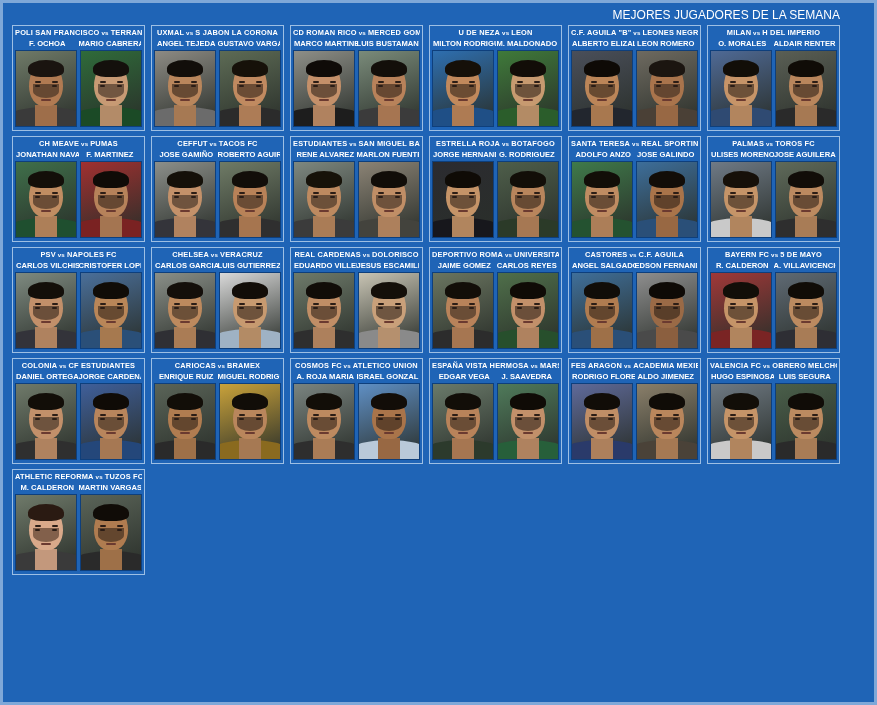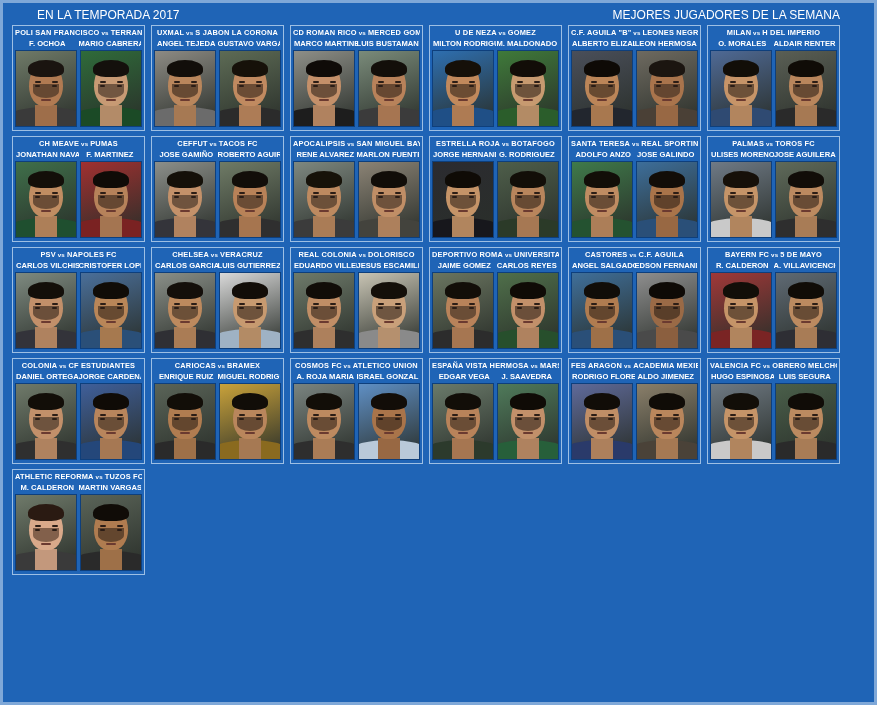--- a/index.html
+++ b/index.html
@@ -185,21 +185,20 @@
   }
 </style>
 </head>
 <body>
 
 <div class="page">
 
 
   <div class="subheads">
     <div class="subcol">
-      <span class="l2">EN LA TEMPORADA 2017</span>
     </div>
     <div class="subcol">
       <span>MEJORES JUGADORES DE LA SEMANA</span>
     </div>
   </div>
 
 
   <div class="grid" id="grid">
       <div class="card">
         <div class="match"><span>POLI SAN FRANCISCO</span><span class="vs"> vs </span><span>TERRANOVA</span></div>
@@ -300,21 +299,21 @@
             <div class="beard" style="width: 26px; height: 14px; top: 44%; background: rgb(36, 26, 19);"></div>
             <div class="brow" style="left: 19px; top: 30px;"></div>
             <div class="brow" style="left: 36px; top: 30px;"></div>
             <div class="eye" style="left: 19px; top: 34px;"></div>
             <div class="eye" style="left: 36px; top: 34px;"></div>
             <div class="mouth" style="top: 48px;"></div>
           </div>
         </div>
       </div>
       <div class="card">
-        <div class="match"><span>U DE NEZA</span><span class="vs"> vs </span><span>GOMEZ</span></div>
+        <div class="match"><span>U DE NEZA</span><span class="vs"> vs </span><span>LEON</span></div>
         <div class="names">
           <span>MILTON RODRIGUEZ</span>
           <span>M. MALDONADO</span>
         </div>
         <div class="photos">
           <div class="photo">
             <div class="bg" style="background: linear-gradient(160deg, rgb(46, 111, 176) 0%, rgb(42, 47, 42) 100%);"></div>
             <div class="shoulders" style="height: 26%; background: rgb(31, 79, 134);"></div>
             <div class="neck" style="width: 22px; height: 28%; background: rgb(193, 137, 92); filter: brightness(0.9);"></div>
             <div class="head" style="width: 34px; height: 44px; top: 14%; background: rgb(193, 137, 92);"></div>
@@ -338,21 +337,21 @@
             <div class="eye" style="left: 19px; top: 34px;"></div>
             <div class="eye" style="left: 36px; top: 34px;"></div>
             <div class="mouth" style="top: 48px;"></div>
           </div>
         </div>
       </div>
       <div class="card">
         <div class="match"><span>C.F. AGUILA "B"</span><span class="vs"> vs </span><span>LEONES NEGROS FC</span></div>
         <div class="names">
           <span>ALBERTO ELIZALDE</span>
-          <span>LEON HERMOSA</span>
+          <span>LEON ROMERO</span>
         </div>
         <div class="photos">
           <div class="photo">
             <div class="bg" style="background: linear-gradient(160deg, rgb(74, 79, 90) 0%, rgb(42, 47, 42) 100%);"></div>
             <div class="shoulders" style="height: 26%; background: rgb(34, 38, 46);"></div>
             <div class="neck" style="width: 22px; height: 28%; background: rgb(187, 133, 88); filter: brightness(0.9);"></div>
             <div class="head" style="width: 34px; height: 44px; top: 14%; background: rgb(187, 133, 88);"></div>
             <div class="hair" style="width: 36px; height: 17px; top: 12%; background: rgb(14, 10, 6);"></div>
             <div class="beard" style="width: 26px; height: 14px; top: 44%; background: rgb(36, 26, 19);"></div>
             <div class="brow" style="left: 19px; top: 30px;"></div>
@@ -475,21 +474,21 @@
             <div class="beard" style="width: 26px; height: 14px; top: 44%; background: rgb(42, 32, 25);"></div>
             <div class="brow" style="left: 19px; top: 30px;"></div>
             <div class="brow" style="left: 36px; top: 30px;"></div>
             <div class="eye" style="left: 19px; top: 34px;"></div>
             <div class="eye" style="left: 36px; top: 34px;"></div>
             <div class="mouth" style="top: 48px;"></div>
           </div>
         </div>
       </div>
       <div class="card">
-        <div class="match"><span>APOCALIPSIS</span><span class="vs"> vs </span><span>SAN MIGUEL BAYERN</span></div>
+        <div class="match"><span>ESTUDIANTES</span><span class="vs"> vs </span><span>SAN MIGUEL BAYERN</span></div>
         <div class="names">
           <span>RENE ALVAREZ</span>
           <span>MARLON FUENTES</span>
         </div>
         <div class="photos">
           <div class="photo">
             <div class="bg" style="background: linear-gradient(160deg, rgb(126, 136, 128) 0%, rgb(42, 47, 42) 100%);"></div>
             <div class="shoulders" style="height: 26%; background: rgb(59, 59, 59);"></div>
             <div class="neck" style="width: 22px; height: 28%; background: rgb(189, 138, 96); filter: brightness(0.9);"></div>
             <div class="head" style="width: 34px; height: 44px; top: 14%; background: rgb(189, 138, 96);"></div>
@@ -685,21 +684,21 @@
             <div class="beard" style="width: 26px; height: 14px; top: 44%; background: rgb(36, 26, 19);"></div>
             <div class="brow" style="left: 19px; top: 30px;"></div>
             <div class="brow" style="left: 36px; top: 30px;"></div>
             <div class="eye" style="left: 19px; top: 34px;"></div>
             <div class="eye" style="left: 36px; top: 34px;"></div>
             <div class="mouth" style="top: 48px;"></div>
           </div>
         </div>
       </div>
       <div class="card">
-        <div class="match"><span>REAL COLONIA</span><span class="vs"> vs </span><span>DOLORISCO</span></div>
+        <div class="match"><span>REAL CARDENAS</span><span class="vs"> vs </span><span>DOLORISCO</span></div>
         <div class="names">
           <span>EDUARDO VILLEDA</span>
           <span>JESUS ESCAMILLA</span>
         </div>
         <div class="photos">
           <div class="photo">
             <div class="bg" style="background: linear-gradient(160deg, rgb(110, 122, 106) 0%, rgb(42, 47, 42) 100%);"></div>
             <div class="shoulders" style="height: 26%; background: rgb(46, 46, 46);"></div>
             <div class="neck" style="width: 22px; height: 28%; background: rgb(192, 142, 102); filter: brightness(0.9);"></div>
             <div class="head" style="width: 34px; height: 44px; top: 14%; background: rgb(192, 142, 102);"></div>

